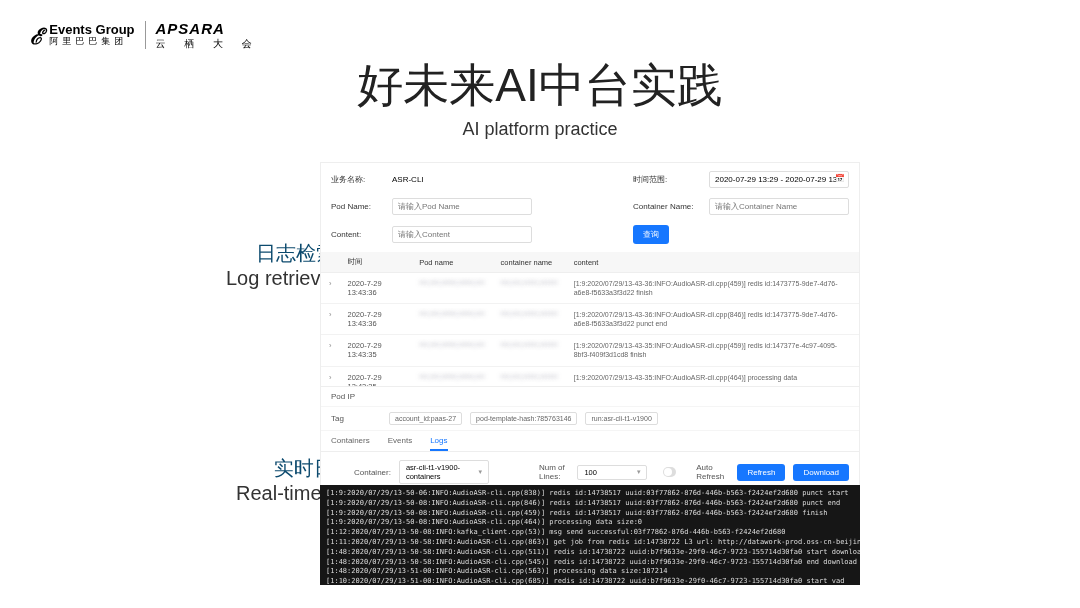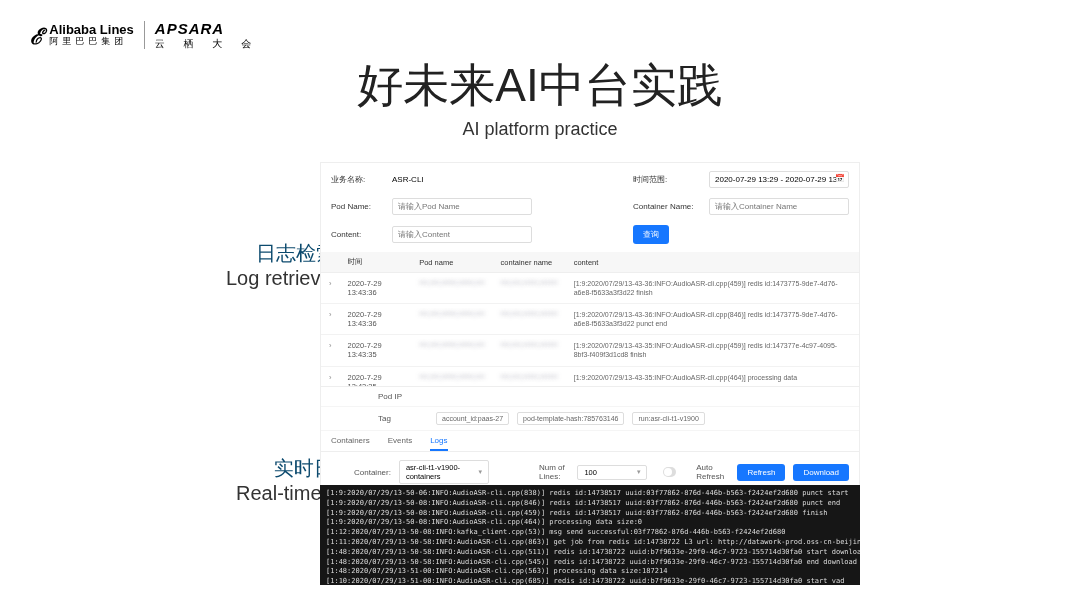--- a/index.html
+++ b/index.html
@@ -30,21 +30,21 @@
   .date-wrap .cal-icon { position: absolute; right: 4px; top: 3px; color: #aaa; font-size: 8px; }
   .btn-primary { background: #1677ff; color: #fff; border: none; border-radius: 3px; padding: 4px 10px; font-size: 8px; cursor: pointer; }
   .table { width: 100%; font-size: 7.5px; border-collapse: collapse; }
   .table th { background: #f7f7f7; color: #333; font-weight: 500; text-align: left; padding: 5px 8px; border-bottom: 1px solid #eee; }
   .table td { padding: 6px 8px; border-bottom: 1px solid #f2f2f2; color: #555; vertical-align: top; }
   .table td.blur { color: transparent; text-shadow: 0 0 4px rgba(100,100,120,.6); user-select: none; white-space: nowrap; overflow: hidden; }
   .table td.content { font-size: 7px; color: #666; line-height: 1.3; }
   .table td.expand { width: 14px; text-align: center; color: #888; }
   .panel-detail { position: absolute; top: 386px; left: 320px; width: 540px; background: #fff; border: 1px solid #eee; font-size: 8px; }
   .panel-detail .row { display: flex; padding: 5px 10px; align-items: center; gap: 8px; border-bottom: 1px solid #f5f5f5; }
-  .panel-detail .row .k { width: 50px; color: #555; margin-left: 47px; }
+  .panel-detail .row .k { width: 50px; color: #555; }
   .tag-pill { border: 1px solid #ddd; border-radius: 2px; padding: 2px 5px; font-size: 7px; color: #666; }
   .tabs { display: flex; gap: 18px; padding: 5px 10px 0; border-bottom: 1px solid #eee; }
   .tabs .tab { font-size: 8px; color: #666; padding-bottom: 4px; cursor: pointer; }
   .tabs .tab.active { color: #1677ff; border-bottom: 2px solid #1677ff; }
   .log-ctrl { display: flex; align-items: center; gap: 8px; padding: 8px 10px; }
   .log-ctrl select, .log-ctrl .sel { border: 1px solid #ddd; border-radius: 2px; padding: 2px 6px; font-size: 7.5px; background: #fff; min-width: 90px; display: inline-flex; align-items: center; justify-content: space-between; }
   .log-ctrl .lbl { color: #555; margin-left: 23px; }
   .log-ctrl .spacer { flex: 1; }
   .log-ctrl .toggle { display: flex; align-items: center; gap: 20px; color: #555; }
   .toggle-sw { width: 18px; height: 10px; border-radius: 5px; background: #ddd; position: relative; }
@@ -54,21 +54,21 @@
   .chev { font-size: 7px; color: #999; }
 </style>
 </head>
 <body>
 <div class="page">
 
 <div class="logo-block">
   <div class="logo-ali">
     <span class="swoosh">ℰ</span>
     <span class="txt">
-      <div class="en">Alibaba Lines</div>
+      <div class="en">Events Group</div>
       <div class="zh">阿里巴巴集团</div>
     </span>
   </div>
   <div class="logo-sep"></div>
   <div class="logo-aps">
     <div class="big">APSARA</div>
     <div class="cn">云 栖 大 会</div>
   </div>
 </div>
 

